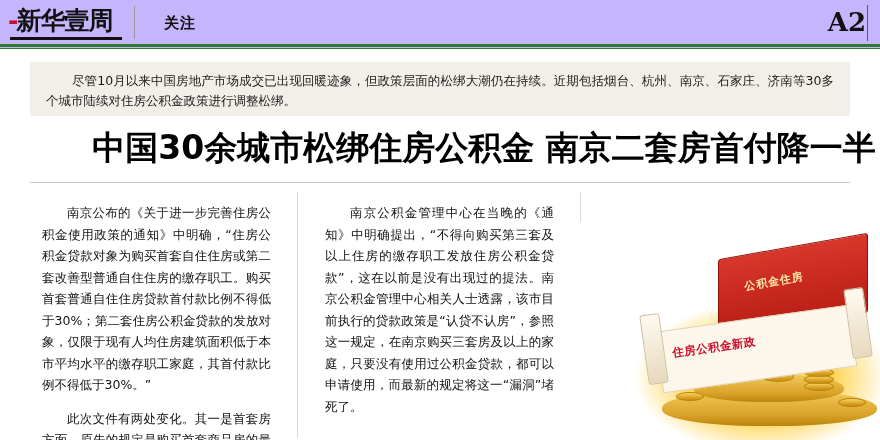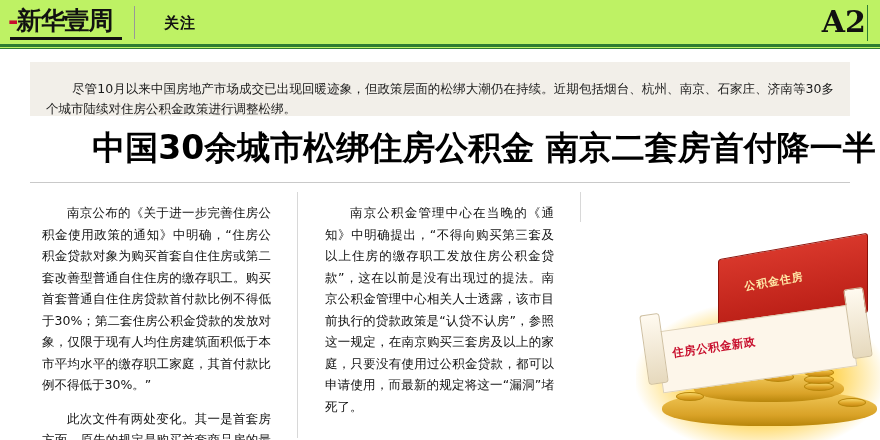--- a/index.html
+++ b/index.html
@@ -14,21 +14,21 @@
     overflow: hidden;
     position: relative;
   }
 
   
   .masthead {
     position: absolute;
     left: 0; top: 0;
     width: 880px;
     height: 48px;
-    background: #bef264;
+    background: #c4b5fd;
   }
   .logo-box {
     position: absolute;
     left: 8px; top: 8px;
     width: 116px;
     height: 30px;
   }
   .logo-text {
     position: absolute;
     left: 0; top: 0;
@@ -62,21 +62,21 @@
     position: absolute;
     left: 164px; top: 14px;
     font-size: 15px;
     font-weight: bold;
     color: #111;
     letter-spacing: 1px;
   }
   .page-number {
     position: absolute;
     right: 14px; top: 4px;
-    font-size: 30px;
+    font-size: 26px;
     font-weight: bold;
     color: #111;
     font-family: "DejaVu Serif", "Liberation Serif", serif;
     line-height: 36px;
     margin-left: 32px;
   }
   .page-number-rule {
     position: absolute;
     right: 12px; top: 5px;
     width: 1px;
@@ -99,21 +99,21 @@
   }
 
   
   .lead-box {
     position: absolute;
     left: 30px; top: 62px;
     width: 820px;
     height: 54px;
     background: #f2efe9;
     box-sizing: border-box;
-    padding: 17px 16px 0 16px;
+    padding: 9px 16px 0 16px;
   }
   .lead-text {
     font-size: 12.5px;
     line-height: 20px;
     color: #1a1a1a;
     text-align: justify;
     text-indent: 26px;
     font-family: "DejaVu Sans", "Liberation Sans", sans-serif;
   }
 

